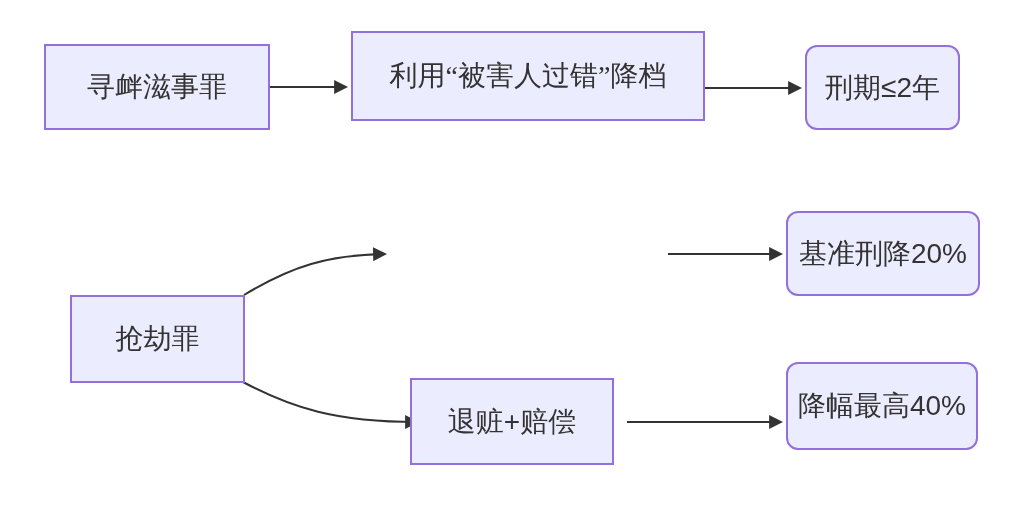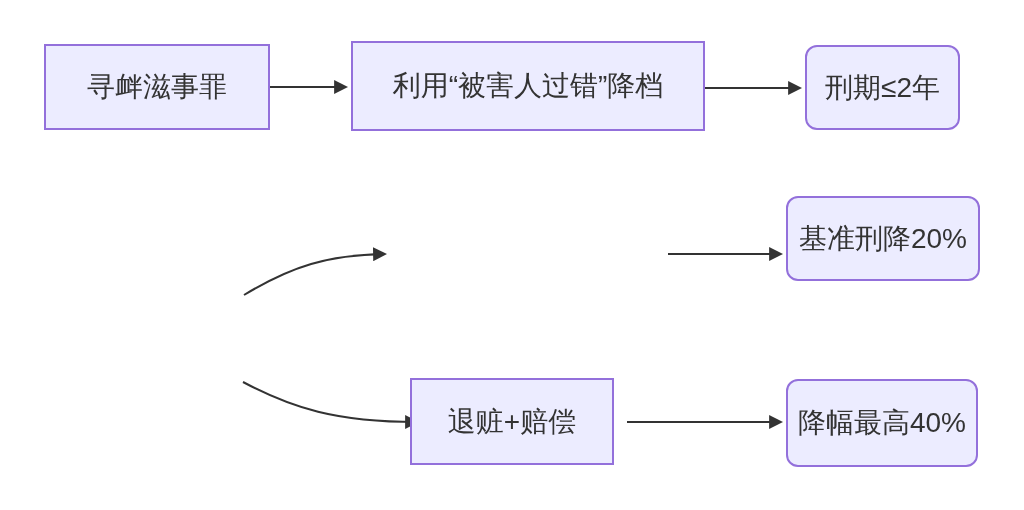--- a/index.html
+++ b/index.html
@@ -50,35 +50,38 @@
     <path class="link" d="M 244 295 C 292 266, 328 255, 385 254" marker-end="url(#arrowhead)"></path>
     <path class="link" d="M 243 382 C 292 408, 336 422, 417 422" marker-end="url(#arrowhead)"></path>
     <path class="link" d="M 668 254 L 781 254" marker-end="url(#arrowhead)"></path>
     <path class="link" d="M 627 422 L 781 422" marker-end="url(#arrowhead)"></path>
   </svg>
 
   <div class="node rect" style="left:44px; top:44px; width:226px; height:86px;">
     <span>寻衅滋事罪</span>
   </div>
 
-  <div class="node rect" style="left:351px; top:41px; width:354px; height:90px;">
+  <div class="node rect" style="left:351px; top:31px; width:354px; height:90px;font-family:Liberation Serif, serif;">
     <span>利用“被害人过错”降档</span>
   </div>
 
   <div class="node rounded" style="left:805px; top:45px; width:155px; height:85px;">
     <span>刑期≤2年</span>
   </div>
 
+  <div class="node rect" style="left:70px; top:295px; width:175px; height:88px;">
+    <span>抢劫罪</span>
+  </div>
 
 
-  <div class="node rounded" style="left:786px; top:196px; width:194px; height:85px;align-items:center;">
+  <div class="node rounded" style="left:786px; top:211px; width:194px; height:85px;align-items:center;">
     <span>基准刑降20%</span>
   </div>
 
   <div class="node rect" style="left:410px; top:378px; width:204px; height:87px;">
     <span>退赃+赔偿</span>
   </div>
 
-  <div class="node rounded" style="left:786px; top:379px; width:192px; height:88px;">
+  <div class="node rounded" style="left:786px; top:362px; width:192px; height:88px;">
     <span>降幅最高40%</span>
   </div>
 
 </div>
 
 </body></html>

